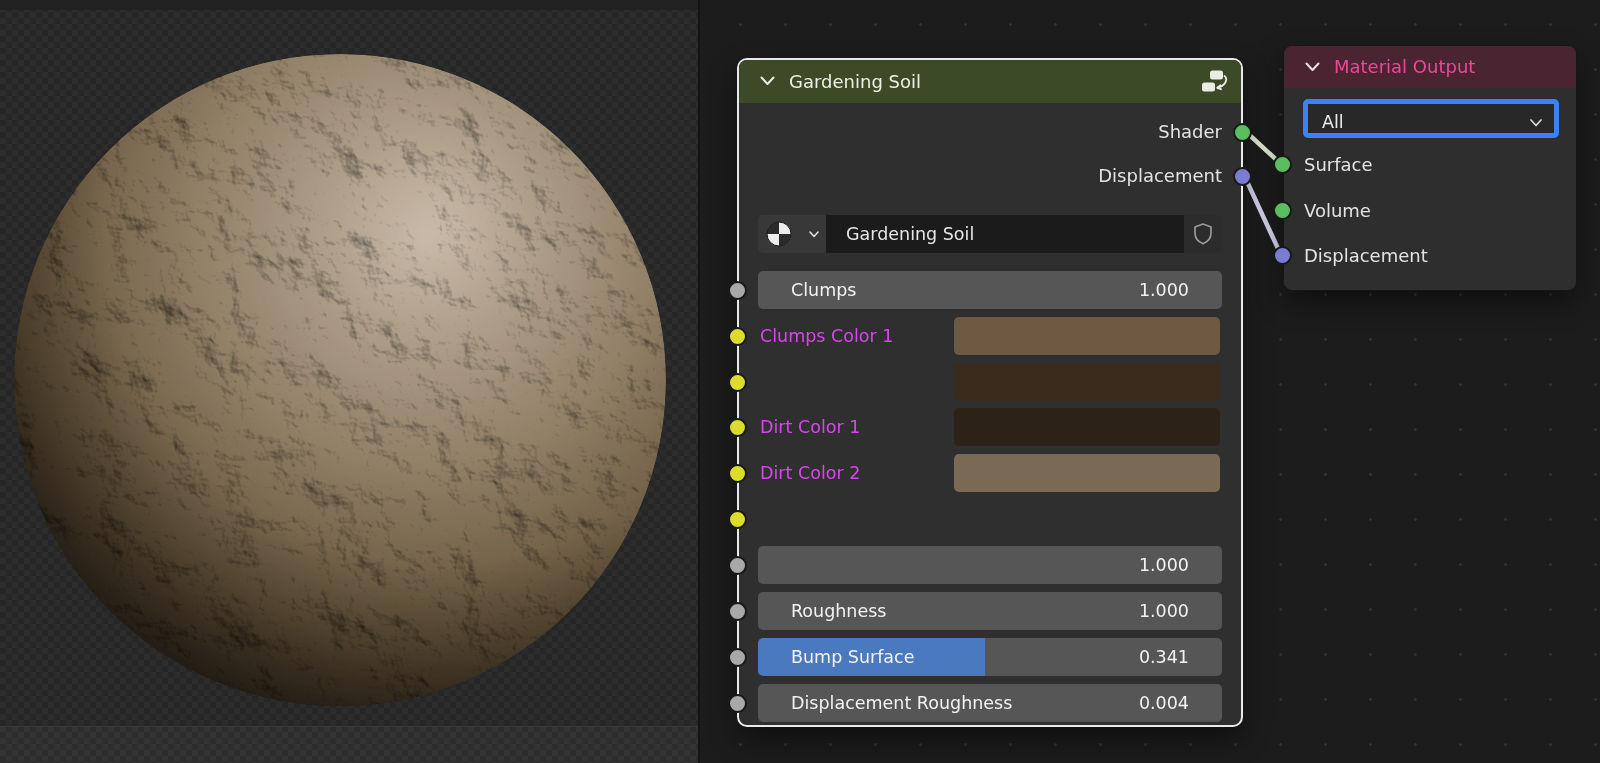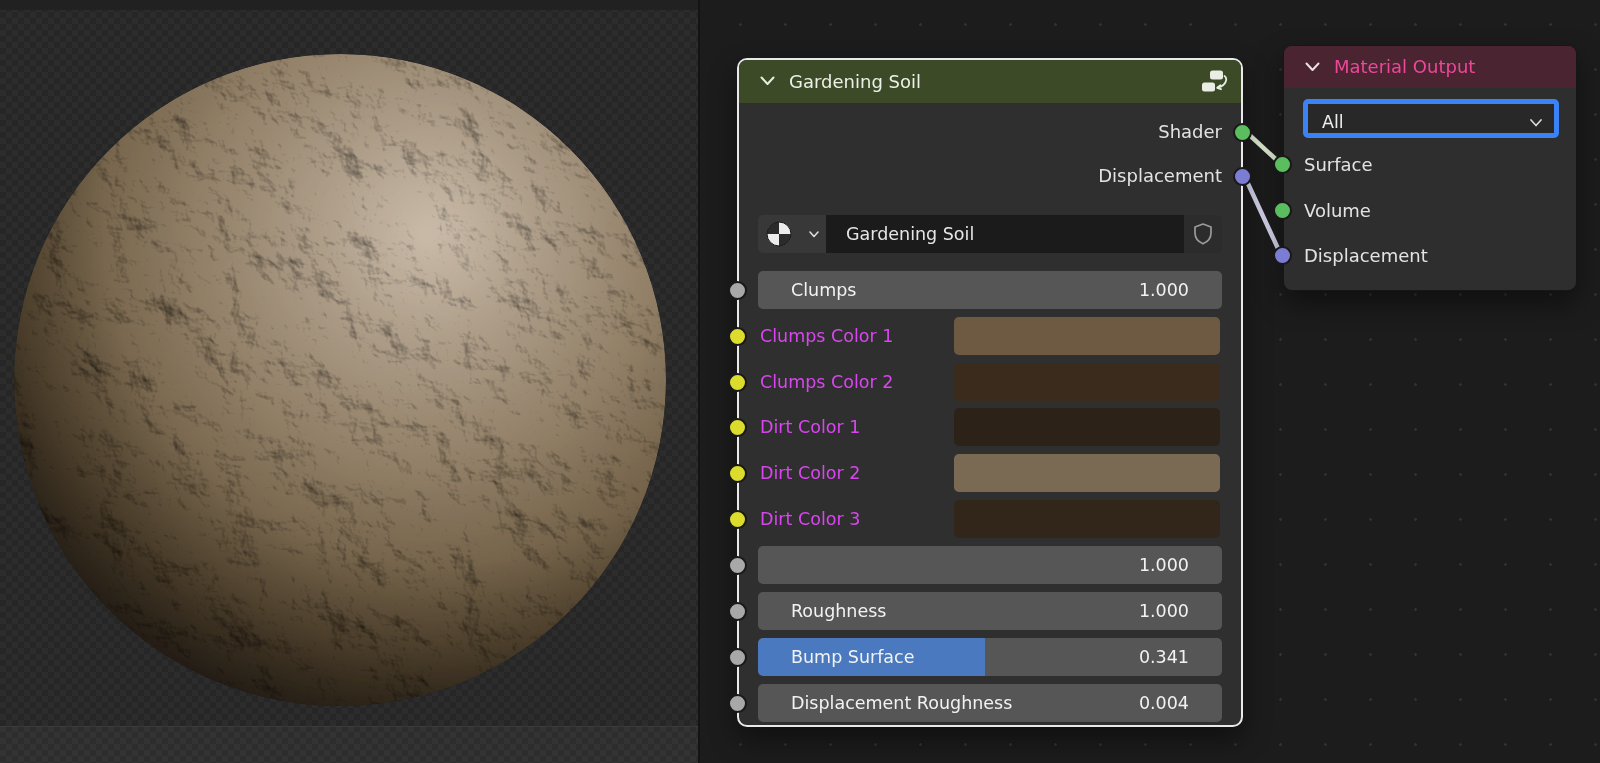--- a/index.html
+++ b/index.html
@@ -164,34 +164,29 @@
       <div class="row slider" style="top:211px">
         <span class="rlabel">Clumps</span>
         <span class="rvalue">1.000</span>
       </div>
 
       <div class="row" style="top:257px">
         <span class="clabel">Clumps Color 1</span>
         <div class="swatch" style="background: rgb(110, 90, 67);"></div>
       </div>
       <div class="row" style="top:303px">
-        <span class="clabel">Clumps Color 2</span>
         <div class="swatch" style="background: rgb(58, 43, 29);"></div>
       </div>
       <div class="row" style="top:348px">
         <span class="clabel">Dirt Color 1</span>
         <div class="swatch" style="background: rgb(44, 34, 23);"></div>
       </div>
       <div class="row" style="top:394px">
         <span class="clabel">Dirt Color 2</span>
         <div class="swatch" style="background: rgb(123, 106, 83);"></div>
-      </div>
-      <div class="row" style="top:440px">
-        <span class="clabel">Dirt Color 3</span>
-        <div class="swatch" style="background: rgb(50, 38, 26);"></div>
       </div>
 
       <div class="row slider" style="top:486px">
         <span class="rvalue">1.000</span>
       </div>
       <div class="row slider" style="top:532px">
         <span class="rlabel">Roughness</span>
         <span class="rvalue">1.000</span>
       </div>
       <div class="row slider" style="top:578px">

